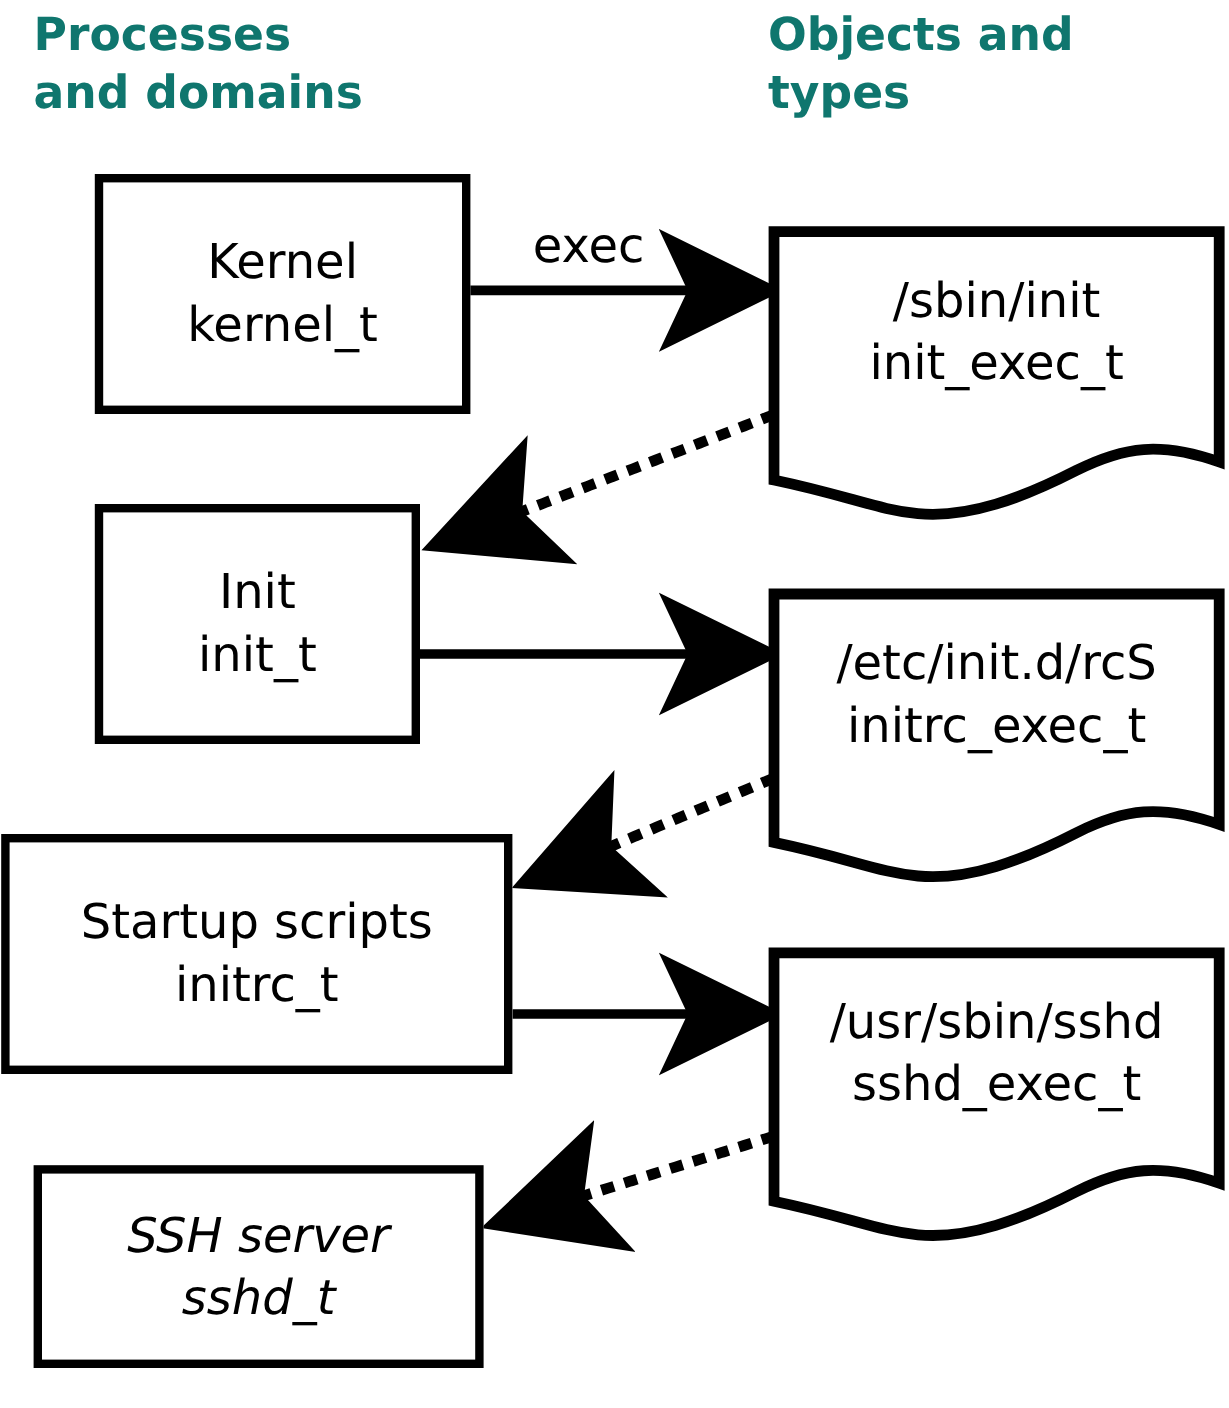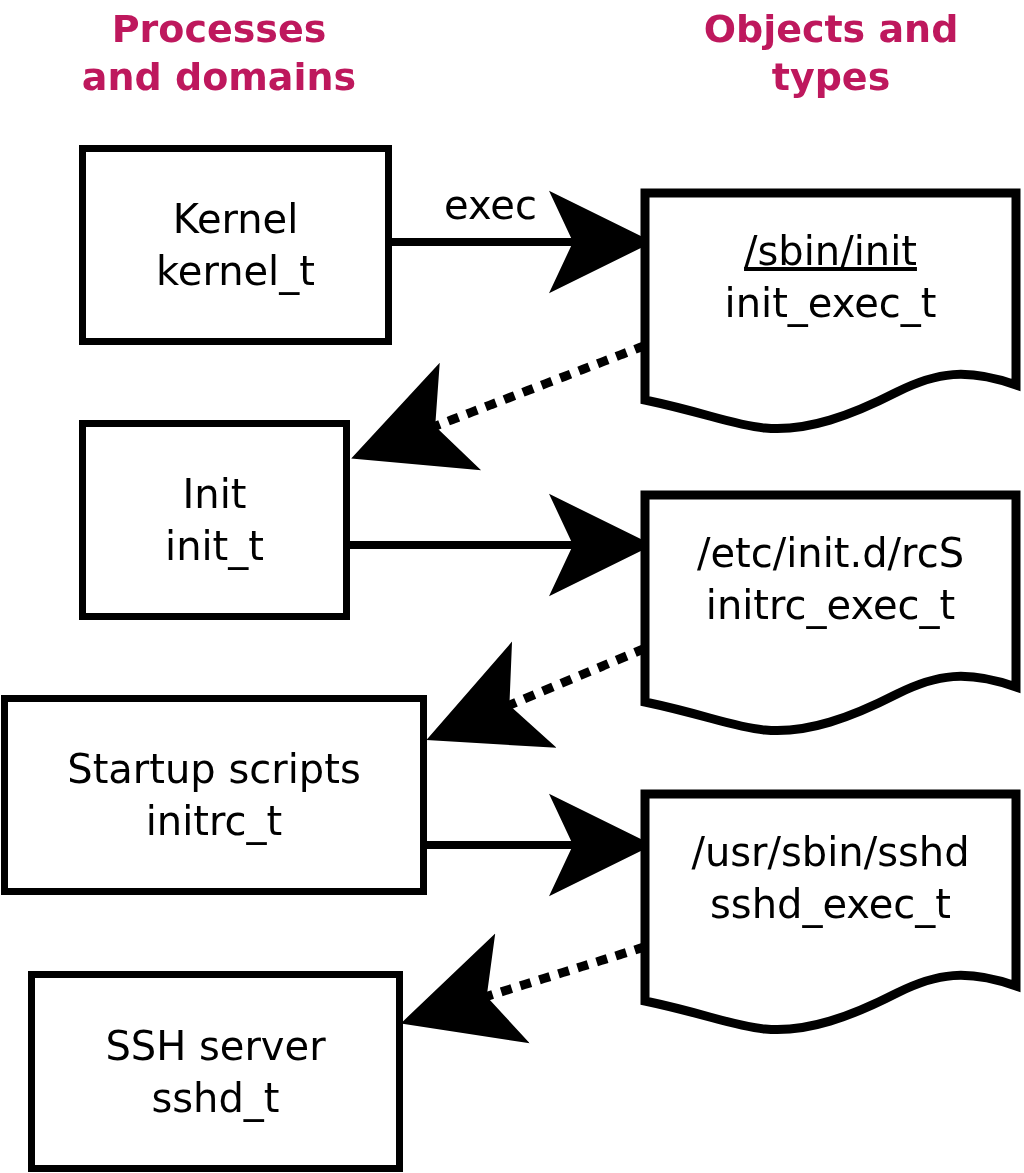--- a/index.html
+++ b/index.html
@@ -18,22 +18,21 @@
     height: 1173px;
     overflow: hidden;
     background: #ffffff;
   }
   .col-header {
     position: absolute;
     font-family: "DejaVu Sans", sans-serif;
     font-weight: bold;
     font-size: 38px;
     line-height: 48px;
-    text-align: center;
-    color: #be185d;
+    color: #0f766e;
     white-space: pre-line;
   }
   #header-left  { left: 28px;  top: 5px;  width: 382px; }
   #header-right { left: 640px; top: 5px;  width: 382px; }
 
   
   .proc-box {
     position: absolute;
     box-sizing: border-box;
     border: 7px solid #000000;
@@ -137,31 +136,31 @@
   <div class="proc-box" id="box-init" style="left:79px; top:420px; width:271px; height:200px;">
     <div class="line">Init</div>
     <div class="line">init_t</div>
   </div>
 
   <div class="proc-box" id="box-initrc" style="left:1px; top:695px; width:426px; height:200px;justify-content:center;">
     <div class="line">Startup scripts</div>
     <div class="line">initrc_t</div>
   </div>
 
-  <div class="proc-box" id="box-sshd" style="left:28px; top:971px; width:375px; height:201px;">
+  <div class="proc-box" id="box-sshd" style="left:28px; top:971px; width:375px; height:169px;font-style:italic;">
     <div class="line">SSH server</div>
     <div class="line">sshd_t</div>
   </div>
 
   <div class="doc-box" id="doc-init-exec" style="left:637px; top:185px; width:387px; height:250px;">
     <svg width="387" height="250" viewBox="0 0 387 250">
       <path d="M8,8 L379,8 L379,200 C330,183 300,187 260,207
                C215,230 170,247 128,243 C95,240 70,228 8,215 Z" fill="#ffffff" stroke="#000000" stroke-width="9" stroke-linejoin="miter" stroke-linecap="butt"></path>
     </svg>
-    <div class="doc-text" style="top:40px;text-decoration:underline;">/sbin/init</div>
+    <div class="doc-text" style="top:40px;">/sbin/init</div>
     <div class="doc-text" style="top:92px;">init_exec_t</div>
   </div>
 
   <div class="doc-box" id="doc-initrc-exec" style="left:637px; top:487px; width:387px; height:250px;">
     <svg width="387" height="250" viewBox="0 0 387 250">
       <path d="M8,8 L379,8 L379,200 C330,183 300,187 260,207
                C215,230 170,247 128,243 C95,240 70,228 8,215 Z" fill="#ffffff" stroke="#000000" stroke-width="9" stroke-linejoin="miter" stroke-linecap="butt"></path>
     </svg>
     <div class="doc-text" style="top:40px;">/etc/init.d/rcS</div>
     <div class="doc-text" style="top:92px;">initrc_exec_t</div>

